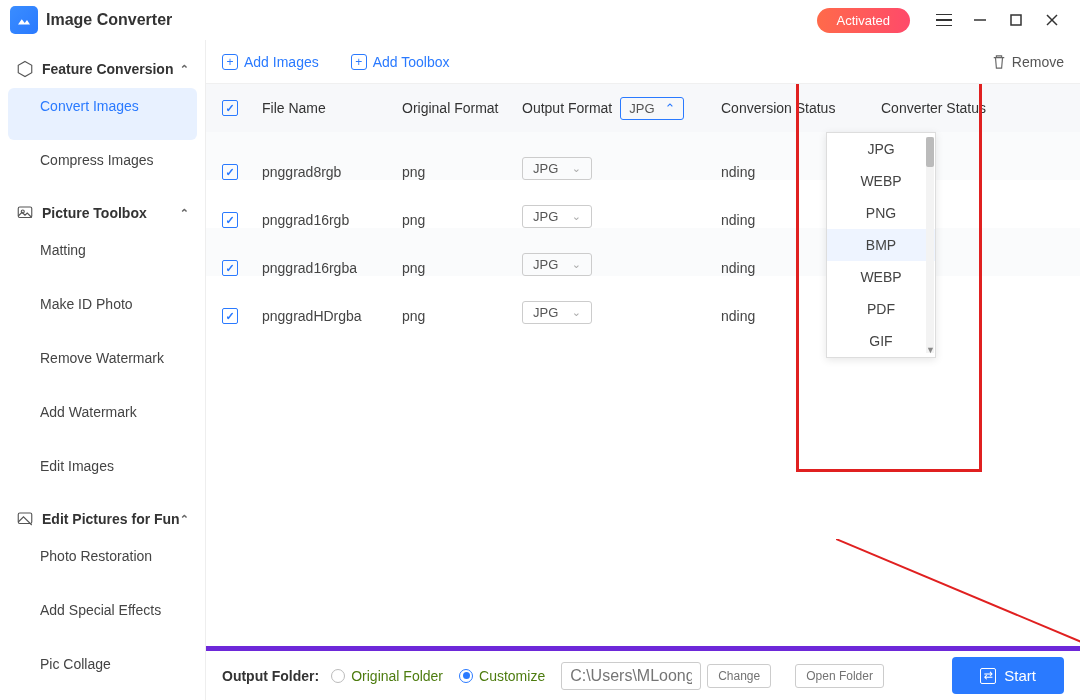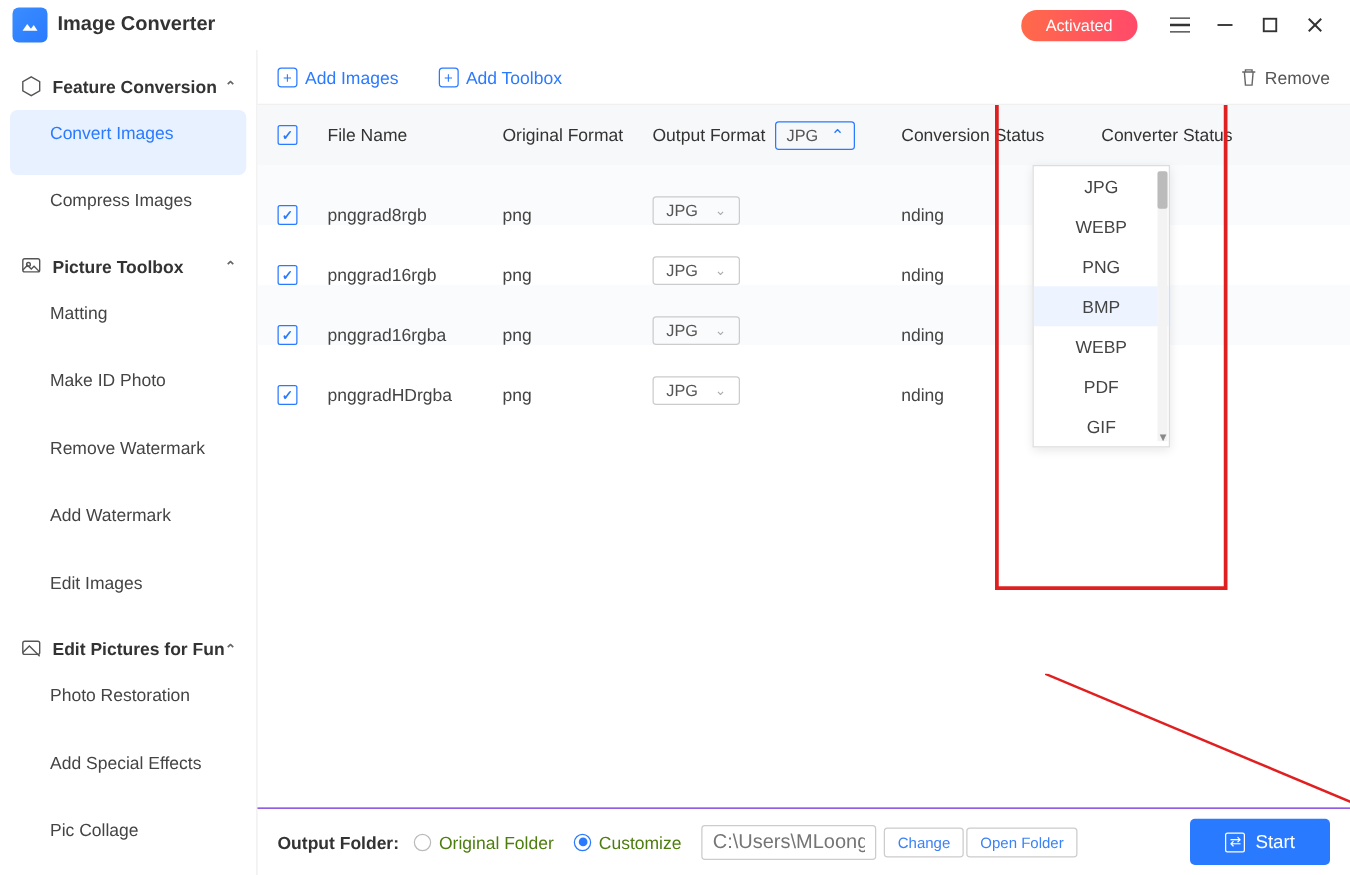--- a/index.html
+++ b/index.html
@@ -52,28 +52,28 @@
 .dd-item { padding: 8px 0; text-align: center; font-size: 14px; color: #444; cursor: pointer; }
 .dd-item.hover { background: #eef4ff; }
 .scroll-track { position: absolute; right: 1px; top: 4px; bottom: 4px; width: 8px; background: #f3f3f3; }
 .scroll-thumb { position: absolute; top: 0; right: 0; width: 8px; height: 30px; background: #bbb; border-radius: 2px; }
 .scroll-arrow { position: absolute; right: 1px; font-size: 9px; color: #888; width: 8px; text-align: center; }
 
 .highlight-box { position: absolute; border: 3px solid #e02020; pointer-events: none; }
 
 .arrow-svg { position: absolute; pointer-events: none; }
 
-.footer { height: 54px; border-top: 1px solid #6d28d9; display: flex; align-items: center; padding: 0 16px; font-size: 14px; color: #333; }
+.footer { height: 54px; border-top: 5px solid #6d28d9; display: flex; align-items: center; padding: 0 16px; font-size: 14px; color: #333; }
 .footer-label { font-weight: 600; margin-right: 12px; }
 .radio { width: 14px; height: 14px; border: 1.5px solid #bbb; border-radius: 50%; margin-right: 6px; display: inline-flex; align-items: center; justify-content: center; }
 .radio.sel { border-color: #2a7aff; }
 .radio.sel::after { content: ''; width: 7px; height: 7px; background: #2a7aff; border-radius: 50%; }
 .radio-label { margin-right: 16px; color: #4d7c0f; }
 .path-input { border: 1px solid #ccc; border-radius: 3px; padding: 4px 8px; font-size: 16px; color: #aaa; width: 140px; margin-right: 6px; }
-.sm-btn { border: 1px solid #ccc; border-radius: 3px; padding: 4px 10px; font-size: 12px; color: #3b82f6; background: #fff; cursor: pointer; margin-right: 2px; }
+.sm-btn { border: 1px solid #ccc; border-radius: 3px; padding: 4px 10px; font-size: 12px; color: #737373; background: #fff; cursor: pointer; margin-right: 24px; }
 .start-btn { margin-left: auto; background: #2a7aff; color: #fff; border: none; border-radius: 4px; padding: 10px 28px; font-size: 15px; display: flex; align-items: center; cursor: pointer; }
 .start-btn .swap { width: 16px; height: 16px; border: 1.5px solid #fff; border-radius: 2px; display: flex; align-items: center; justify-content: center; margin-right: 8px; font-size: 11px; }
 </style>
 </head>
 <body>
 
 <div class="titlebar">
   <div class="logo">
     <svg viewBox="0 0 24 24">
         <path d="M4 18l5-7 4 5 3-4 4 6H4z"></path>

